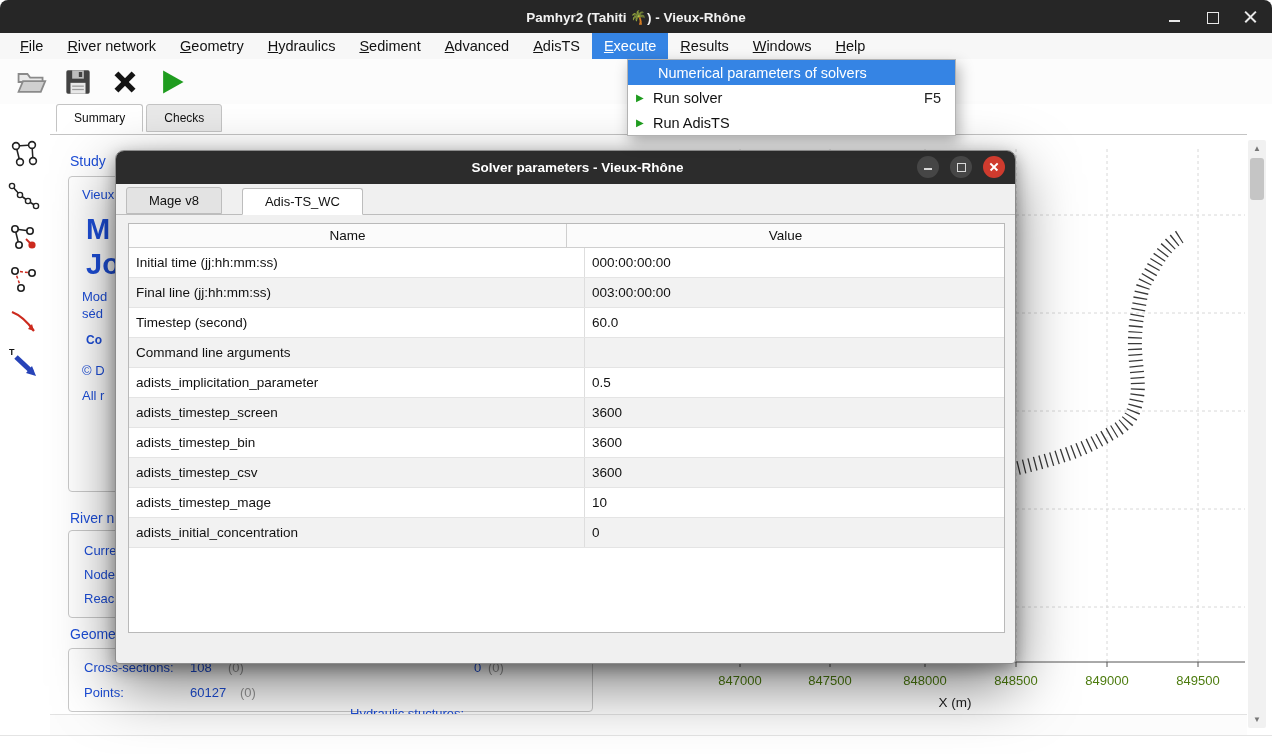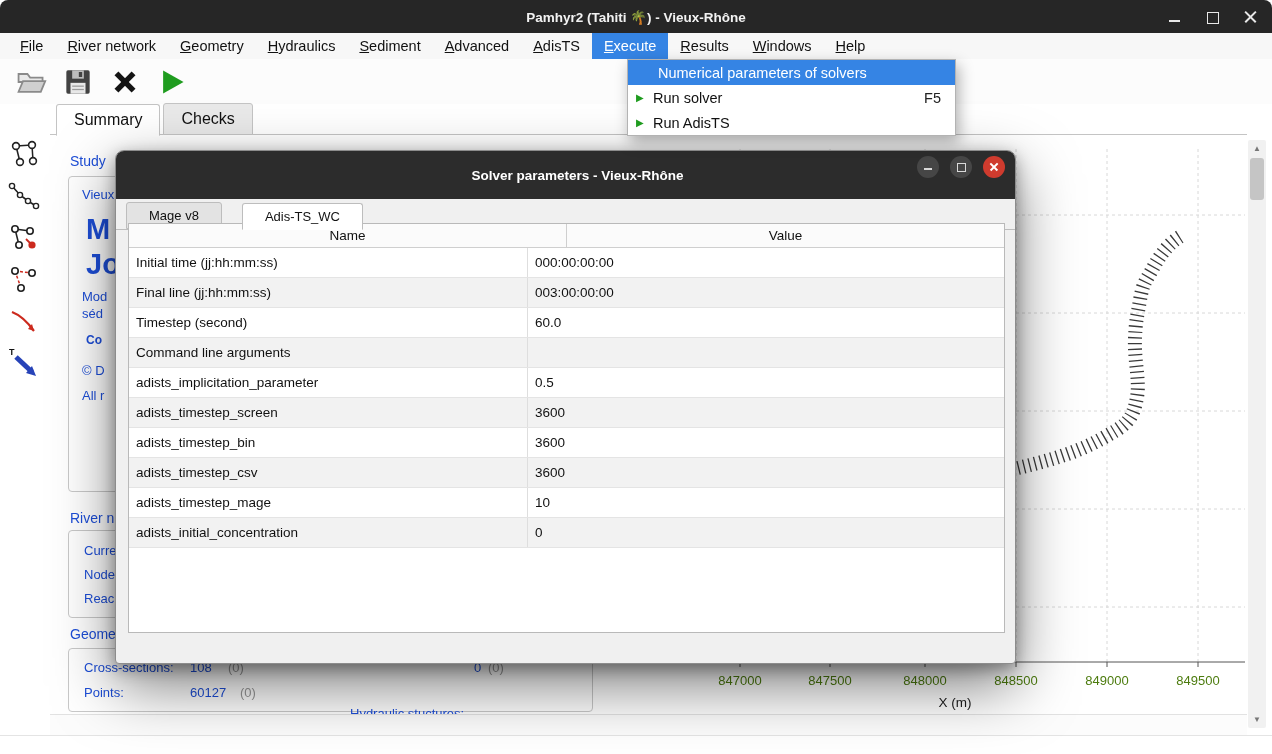--- a/index.html
+++ b/index.html
@@ -24,21 +24,21 @@
   .menu-item { display:flex; align-items:center; padding:0 12px; white-space:nowrap; }
   .menu-item.open { background:#3584e4; color:#fff; }
 
   
   .toolbar { position:absolute; left:0; top:59px; width:100%; height:45px; background:#fcfcfc;
              display:flex; align-items:center; gap:9px; padding-left:12px; }
   .tbtn { width:38px; height:38px; display:flex; align-items:center; justify-content:center; }
 
   
   .tabbar { position:absolute; left:50px; top:104px; width:1197px; height:31px;
-            border-bottom:1px solid #c4c4c4; display:flex; align-items:center; padding-left:6px; font-size:16px; }
+            border-bottom:1px solid #c4c4c4; display:flex; align-items:flex-start; padding-left:6px; font-size:12px; }
   .tab { padding:6px 17px; border:1px solid #c4c4c4; border-radius:3px 3px 0 0; background:#e9e9e9; margin-right:3px; }
   .tab.active { background:#fff; border-bottom-color:#fff; margin-bottom:-1px; position:relative; z-index:2; }
 
   
   .left-strip { position:absolute; left:0; top:135px; width:50px; height:579px; background:#fff; }
   .strip-icon { position:absolute; left:8px; width:32px; height:32px; }
   .t-badge { position:absolute; left:9px; top:212px; font-size:9px; font-weight:bold; color:#111; z-index:2; }
 
   
   .summary-panel { position:absolute; left:50px; top:135px; width:547px; height:579px; background:#fff; }
@@ -67,42 +67,42 @@
               border:1px solid #b3b3b3; box-shadow:3px 6px 14px rgba(0,0,0,.3); z-index:70; font-size:14.5px;margin-left:36px; }
   .menu-row { height:25px; display:flex; align-items:center; padding:0 14px 0 8px; }
   .menu-row.highlight { background:#3584e4; color:#fff; padding-left:30px; }
   .mi-icon { width:17px; font-size:10px; color:#1f9c1f; flex:none; }
   .mi-short { margin-left:auto; color:#222; }
 
   
   .dialog { position:absolute; left:115px; top:150px; width:901px; height:514px; background:#f0f0f0;
             border:1px solid #8c8c8c; border-radius:9px 9px 4px 4px; overflow:hidden; z-index:50;
             box-shadow:0 22px 60px rgba(0,0,0,.5), 0 5px 16px rgba(0,0,0,.35); }
-  .dialog-titlebar { height:48px; background:#2c2c2c; display:flex; align-items:center; justify-content:center;
+  .dialog-titlebar { height:33px; background:#2c2c2c; display:flex; align-items:center; justify-content:center;
                      color:#fff; font-size:13.5px; font-weight:bold; position:relative;padding-left:24px; }
   .dialog-controls { position:absolute; right:10px; top:5px; display:flex; gap:11px; }
   .dc { width:22px; height:22px; border-radius:50%; background:#464646; position:relative; }
   .dc-min::after { content:""; position:absolute; left:7px; top:12px; width:8px; height:1.6px; background:#d9d9d9; }
   .dc-max::after { content:""; position:absolute; left:7px; top:7px; width:7px; height:7px; border:1.2px solid #d9d9d9; }
   .dc-close { background:#cf3b2e; }
   .dc-close::before,.dc-close::after { content:""; position:absolute; left:6px; top:10.3px; width:10px; height:1.6px; background:#fff; }
   .dc-close::before { transform:rotate(45deg); } .dc-close::after { transform:rotate(-45deg); }
   .dialog-tabs { height:31px; background:#f0f0f0; border-bottom:1px solid #bdbdbd; display:flex; align-items:flex-end; padding-left:10px; font-size:13px; }
   .dtab { padding:5px 22px; border:1px solid #bdbdbd; border-radius:3px 3px 0 0; background:#e3e3e3; margin-right:20px; }
   .dtab.active { background:#fff; border-bottom-color:#fff; margin-bottom:-1px; position:relative; z-index:2; }
   .dialog-table { position:absolute; left:12px; top:72px; width:877px; height:410px; background:#fff;
                   border:1px solid #b9b9b9; font-size:13.5px; }
   .thead { display:flex; height:24px; background:#fbfbfb; border-bottom:1px solid #cfcfcf; }
   .th { display:flex; align-items:center; justify-content:center; }
   .th-name { width:438px; border-right:1px solid #cfcfcf; }
   .th-value { flex:1; }
   .trow { display:flex; height:30px; border-bottom:1px solid #e4e4e4; background:#fff; }
   .tbody .trow:nth-child(even) { background:#f2f2f2; }
   .cell { display:flex; align-items:center; padding:0 7px; overflow:hidden; white-space:nowrap; }
-  .cell-name { width:399px; border-right:1px solid #dedede; }
+  .cell-name { width:456px; border-right:1px solid #dedede; }
   .cell-value { flex:1; }
 </style>
 </head>
 <body>
 
 <div class="app">
 
   <div class="titlebar">
     <span>Pamhyr2 (Tahiti 🌴) - Vieux-Rhône</span>
     <div class="win-controls">

